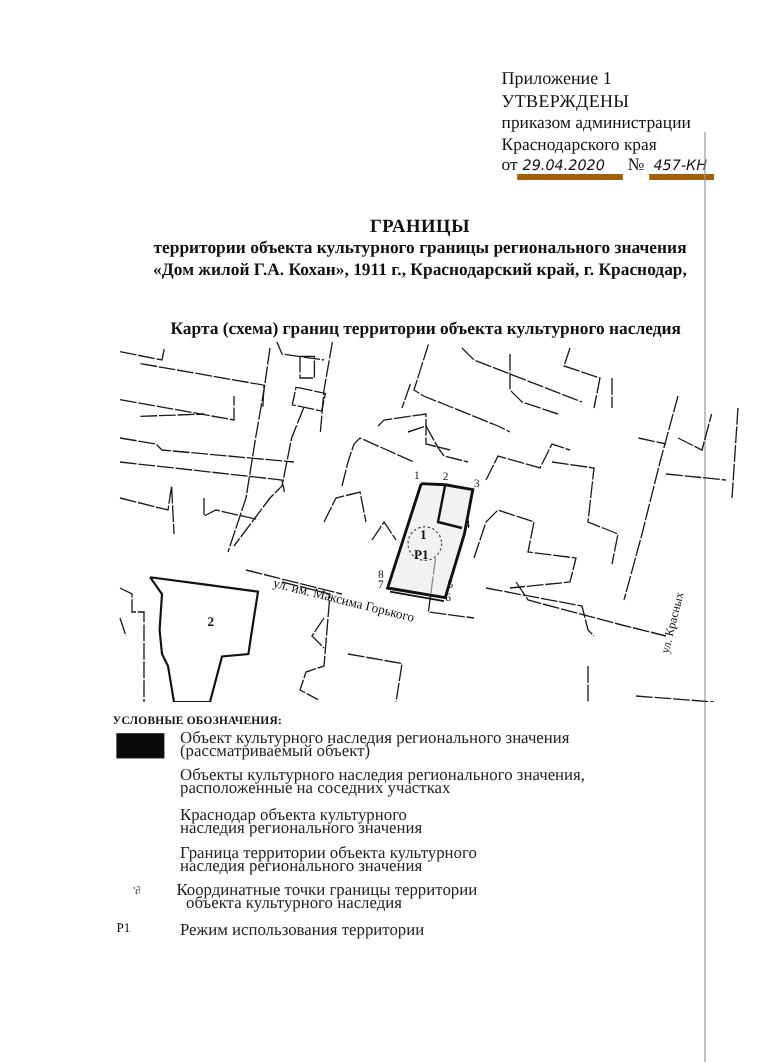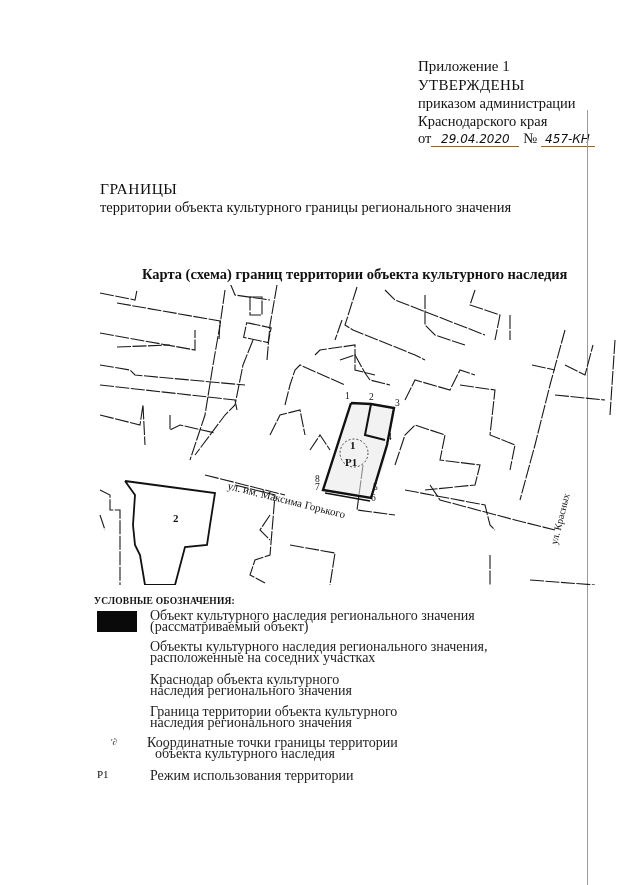--- a/index.html
+++ b/index.html
@@ -1,25 +1,25 @@
 <!DOCTYPE html>
 <html><head>
 <meta charset="utf-8">
 <style>
   html, body { margin: 0; padding: 0; background: #fff; }
   body { width: 640px; height: 885px; position: relative; overflow: hidden;
          font-family: "Liberation Serif", "DejaVu Serif", serif; color: #111; }
   .abs { position: absolute; }
   .appendix { left: 418px; top: 42px; font-size: 15px; margin-top: 16px; }
   .approved { left: 418px; top: 77px; font-size: 15px; letter-spacing: 0.3px; }
-  .approved-line { left: 418px; font-size: 14.5px; text-align: center; }
+  .approved-line { left: 418px; font-size: 14.5px; }
   .hand { font-family: "DejaVu Sans", sans-serif; font-style: italic; font-size: 12px;
-          display: inline-block; border-bottom: 1px solid #a16207; padding: 0 4px; }
-  .title-block { left: 100px; top: 180px; width: 500px; text-align: left;
-                 font-weight: normal; font-size: 14.5px; line-height: 18px; }
+          display: inline-block; border-bottom: 5px solid #a16207; padding: 0 4px; }
+  .title-block { left: 100px; top: 180px; width: 500px; text-align: center;
+                 font-weight: bold; font-size: 14.5px; line-height: 18px; }
   .title-main { font-size: 15.5px; letter-spacing: 0.5px; }
   .map-caption { left: 142px; top: 266px; font-size: 14.5px; font-weight: bold; }
   .map { left: 95px; top: 285px; width: 545px; height: 300px; }
   .legend-title { left: 94px; top: 596px; font-size: 9.5px; font-weight: bold; letter-spacing: 0.2px; }
   .legend-swatch { left: 97px; top: 611px; width: 40px; height: 21px; background: #0a0a0a; }
   .legend-text { left: 150px; font-size: 14px; line-height: 11px; color: #222; }
   .legend-sym { font-size: 9px; color: #222; }
   .legend-p1 { left: 97px; top: 768px; font-size: 11px; }
   .rule-right { left: 587px; top: 110px; width: 1px; height: 775px; background: #999; }
 </style>
@@ -35,20 +35,21 @@
   <span>от</span><span class="hand" style="width:80px">29.04.2020</span>
   <span>№</span>
   <span class="hand" style="width:46px">457-КН</span>
 </div>
 
 <div class="abs rule-right"></div>
 
 <div class="abs title-block">
   <div class="title-main">ГРАНИЦЫ</div>
   <div>территории объекта культурного границы регионального значения</div>
+  <div>«Дом жилой Г.А. Кохан», 1911 г., Краснодарский край, г. Краснодар,</div>
 </div>
 
 <div class="abs map-caption">Карта (схема) границ территории объекта культурного наследия</div>
 
 <svg class="abs map" viewBox="0 0 545 300" width="545" height="300">
   <g fill="none" stroke="#1a1a1a" stroke-width="1.1" stroke-dasharray="14 1.5">
 
     <polyline points="5,8 40,15 42,5"></polyline>
     <polyline points="22,18 125,36 124,55"></polyline>
     <polyline points="5,48 100,65 100,45"></polyline>

